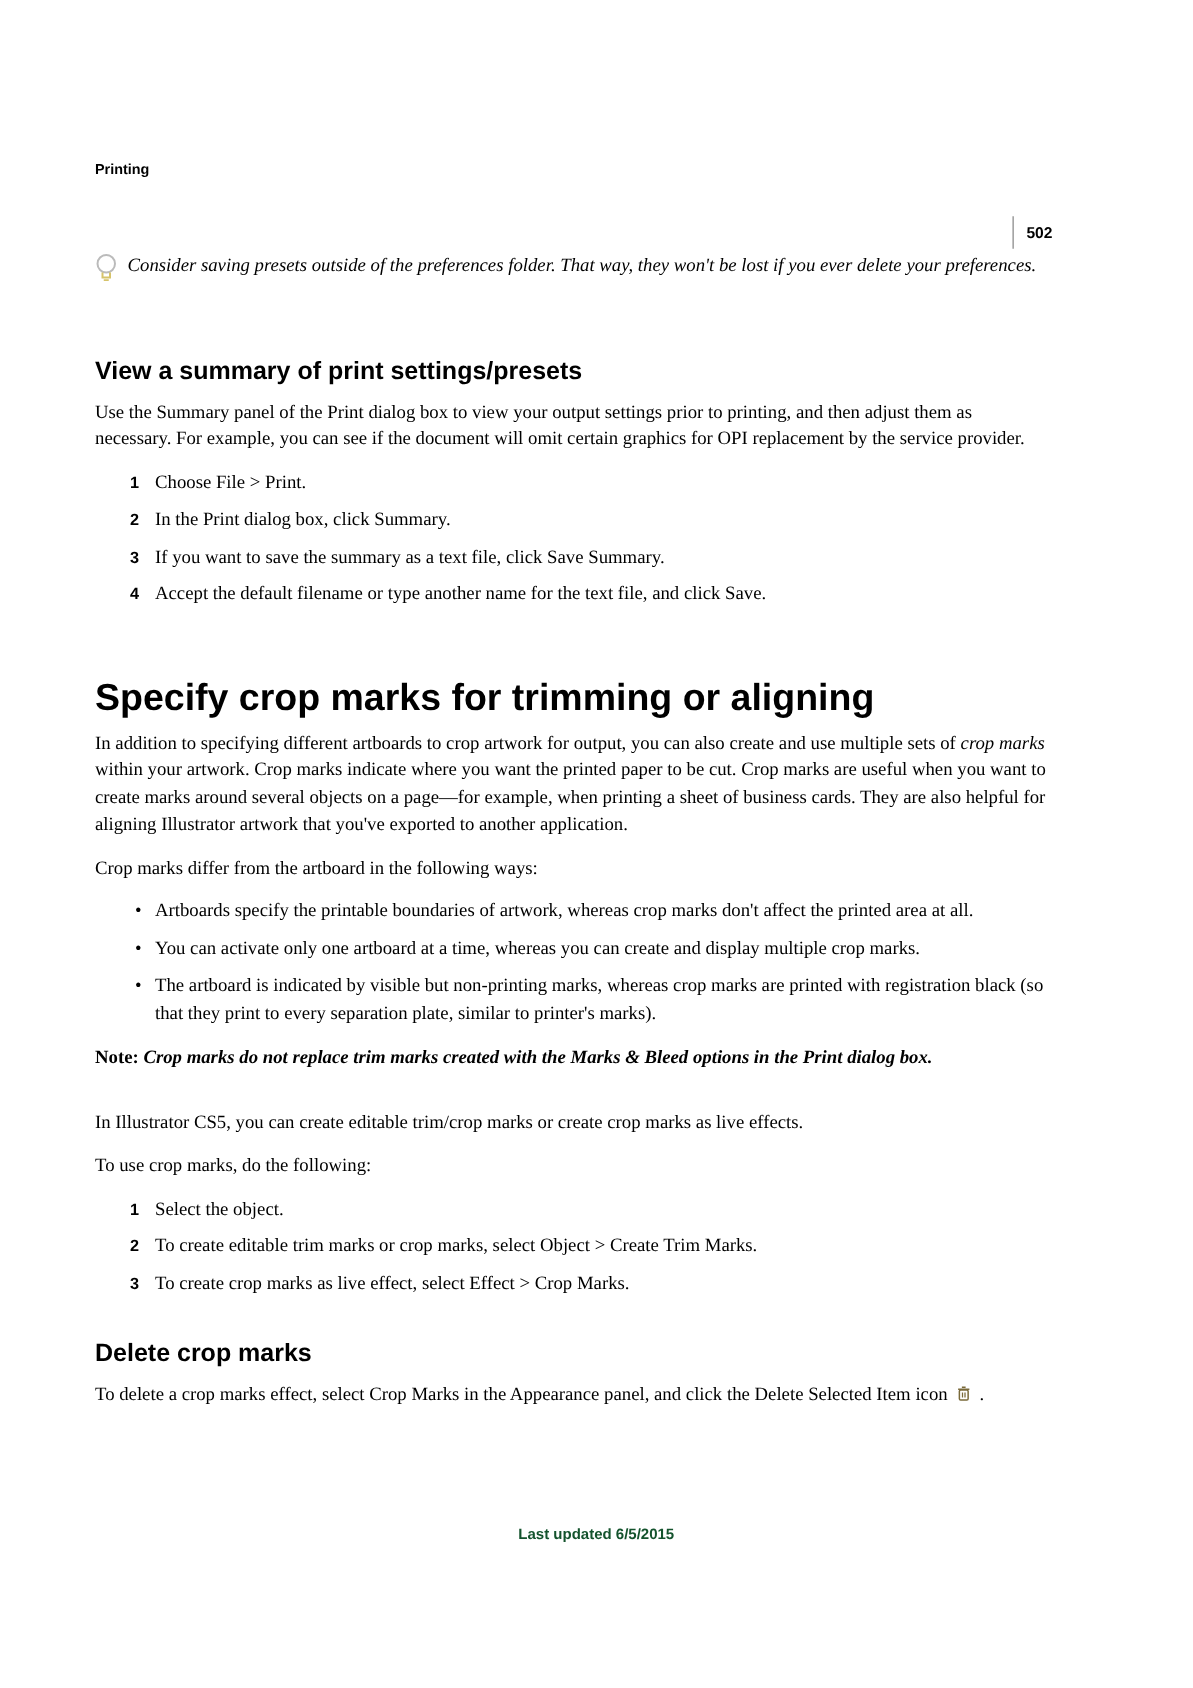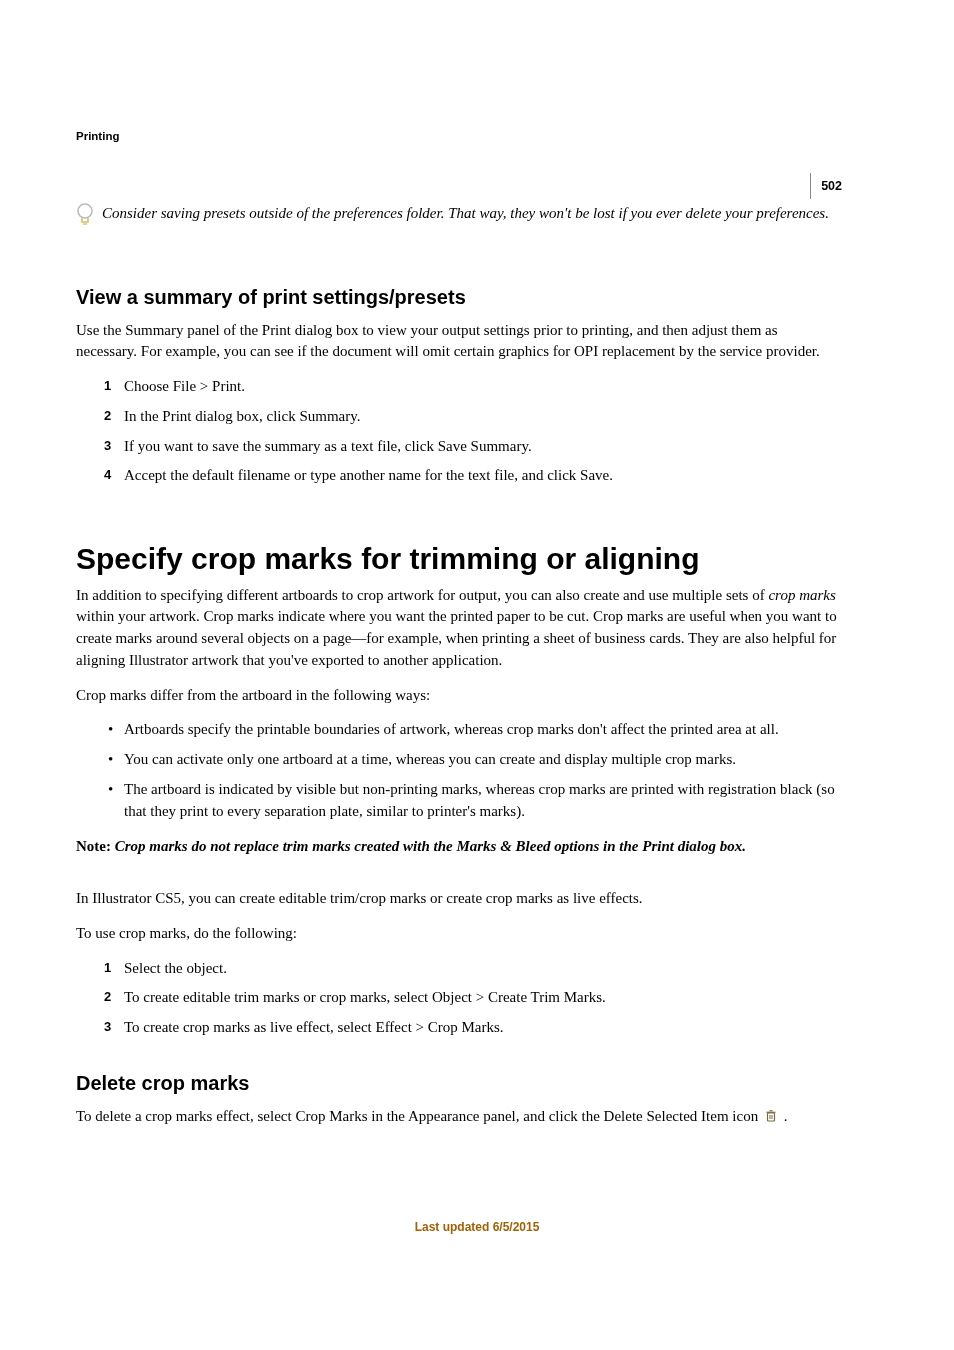--- a/index.html
+++ b/index.html
@@ -118,21 +118,21 @@
   }
   .footer {
     position: absolute;
     bottom: 114px;
     left: 0;
     right: 0;
     text-align: center;
     font-family: "Myriad Pro", "Helvetica Neue", Arial, sans-serif;
     font-weight: 700;
     font-size: 12px;
-    color: #a16207;
+    color: #14532d;
   }
 </style>
 </head>
 <body>
 
 <div class="page-number">502</div>
 
 <div class="page">
 
   <div class="section-label">Printing</div>

